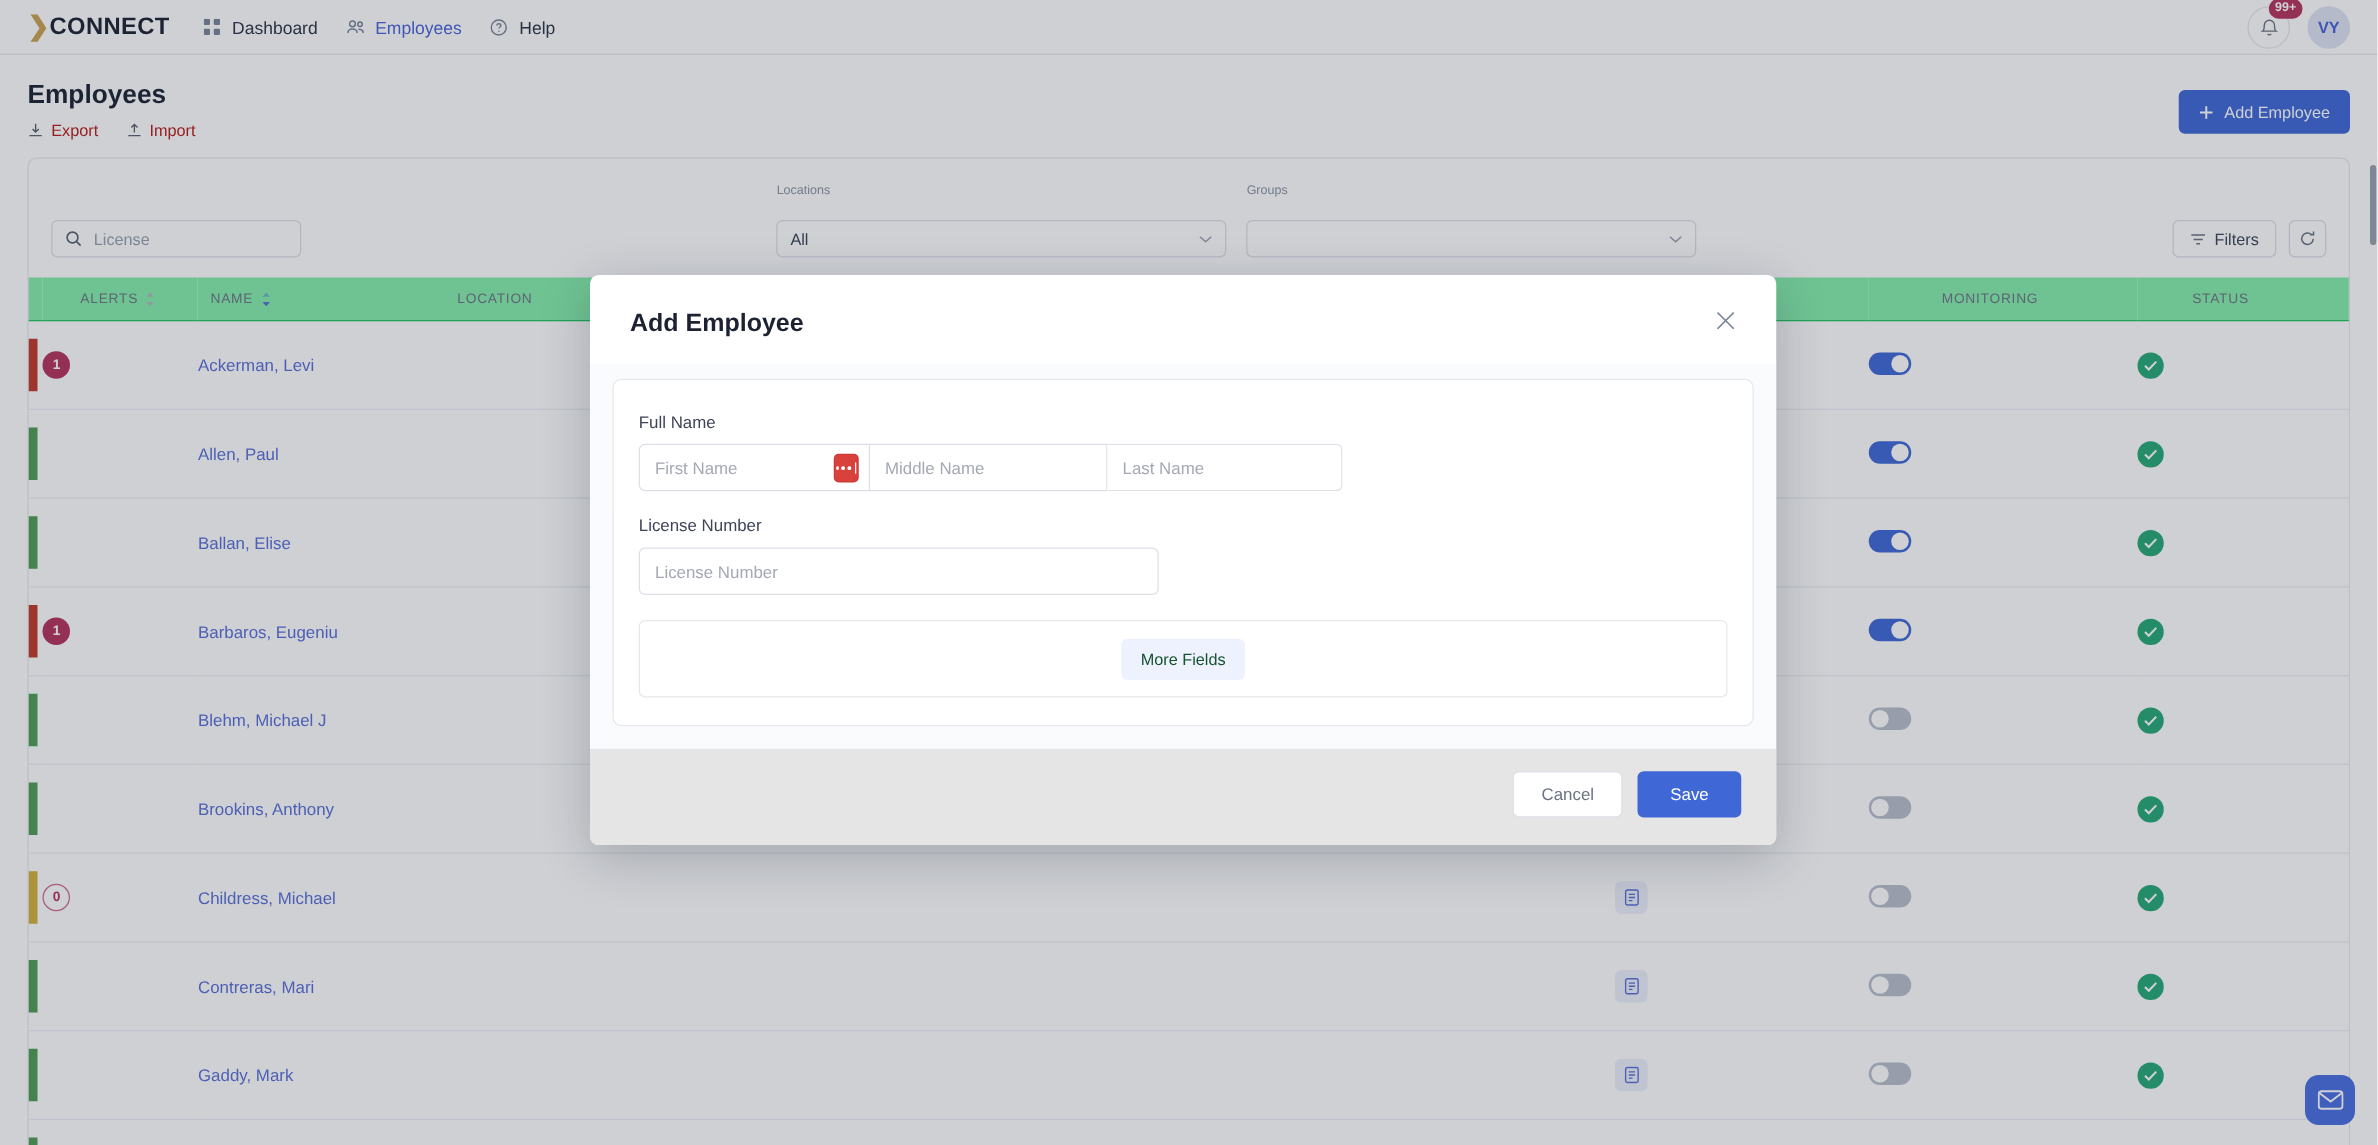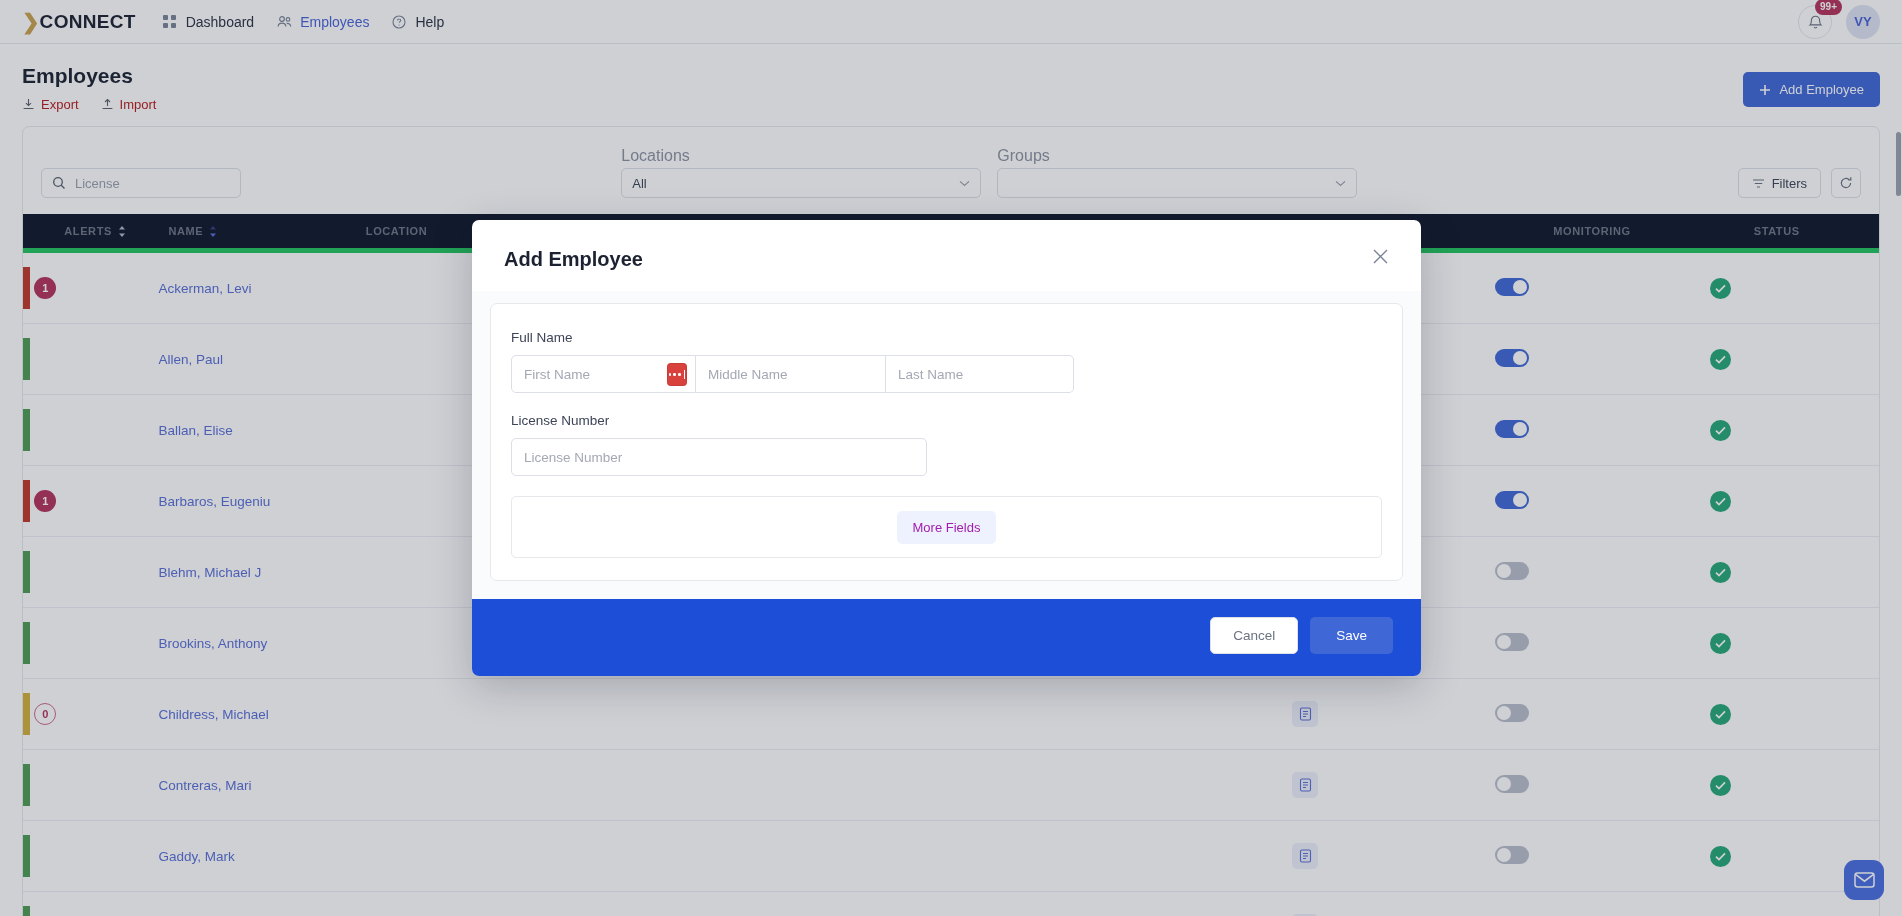--- a/index.html
+++ b/index.html
@@ -60,43 +60,43 @@
     background: #fff; border: 1px solid #e6e8ec; border-radius: 7px;
   }
   .toolbar { display: flex; align-items: flex-end; padding: 20px 18px 16px 18px; gap: 16px; }
   .search-box {
     width: 200px; height: 30px; border: 1px solid #dcdfe6; border-radius: 5px;
     display: flex; align-items: center; gap: 9px; padding: 0 10px;
   }
   .search-box span.ph { font-size: 13px; color: #9aa0ac; }
   .tb-spacer { flex: 1 1 auto; }
   .field-group { width: 360px; }
-  .field-label { font-size: 16px; color: #8d93a1; margin-bottom: 3px; }
+  .field-label { font-size: 10px; color: #8d93a1; margin-bottom: 18px; }
   .select-box {
     height: 30px; border: 1px solid #dcdfe6; border-radius: 5px; display: flex;
     align-items: center; padding: 0 10px; font-size: 13px; color: #3d4456;
     justify-content: space-between;
   }
   .caret { color: #9aa0ac; font-size: 10px; }
   .tb-right { display: flex; gap: 10px; align-items: center; }
   .btn-ghost {
     height: 30px; border: 1px solid #dcdfe6; border-radius: 5px; background: #fff;
     font-size: 13px; color: #3d4456; padding: 0 13px; display: inline-flex; align-items: center; gap: 7px;
   }
   .icon-btn {
     width: 30px; height: 30px; border: 1px solid #dcdfe6; border-radius: 5px; background: #fff;
     display: inline-flex; align-items: center; justify-content: center; color: #6b7280;
   }
 
   
   table.emp { width: 100%; border-collapse: collapse; table-layout: fixed; }
   table.emp thead th {
-    font-size: 11px; letter-spacing: .6px; color: #6f7585; font-weight: 700;
-    text-align: left; padding: 11px 0 11px 0; border-bottom: 5px solid #22c55e;
-    background: #0f172a;
+    font-size: 11px; letter-spacing: .6px; color: #6f7585; font-weight: 400;
+    text-align: left; padding: 11px 0 11px 0; border-bottom: 1px solid #22c55e;
+    background: #86efac;
   }
   table.emp td {
     font-size: 13.5px; color: #3d4456; padding: 14px 0;
     border-bottom: 1px solid #eceef2; background: #fff; height: 42px;
   }
   .th-sort { display: inline-flex; align-items: center; gap: 6px; }
   .col-bar { width: 10px; }
   .col-alerts { width: 110px; }
   .col-name { width: 175px; }
   .col-loc { width: 245px; }
@@ -201,25 +201,25 @@
     height: 38px; border: 1px solid #dcdfe6; border-radius: 5px; font-size: 13.5px;
     padding: 0 12px; display: flex; align-items: center; color: #3d4456; background: #fff;
     justify-content: space-between;
   }
   .w-half { width: 416px; }
   .more-wrap {
     margin-top: 20px; border: 1px solid #e6e8ec; border-radius: 5px; height: 62px;
     display: flex; align-items: center; justify-content: center;
   }
   .more-btn {
-    background: #eef2fe; color: #a21caf; font-size: 13px; border: none; border-radius: 5px;
+    background: #eef2fe; color: #14532d; font-size: 13px; border: none; border-radius: 5px;
     padding: 9px 16px; cursor: pointer; font-family: "Liberation Sans", sans-serif;
   }
   .modal-foot {
-    background: #1d4ed8; padding: 18px 28px 22px 28px; display: flex; justify-content: flex-end; gap: 12px;
+    background: #e5e5e5; padding: 18px 28px 22px 28px; display: flex; justify-content: flex-end; gap: 12px;
   }
   .btn-cancel {
     background: #fff; border: 1px solid #dcdfe6; color: #6b7280; border-radius: 5px;
     padding: 10px 22px; font-size: 13.5px; cursor: pointer; font-family: "Liberation Sans", sans-serif;
   }
   .btn-save {
     background: #3f68d6; border: none; color: #fff; border-radius: 5px;
     padding: 10px 26px; font-size: 13.5px; cursor: pointer; font-family: "Liberation Sans", sans-serif;
   }
   svg { display: block; }

